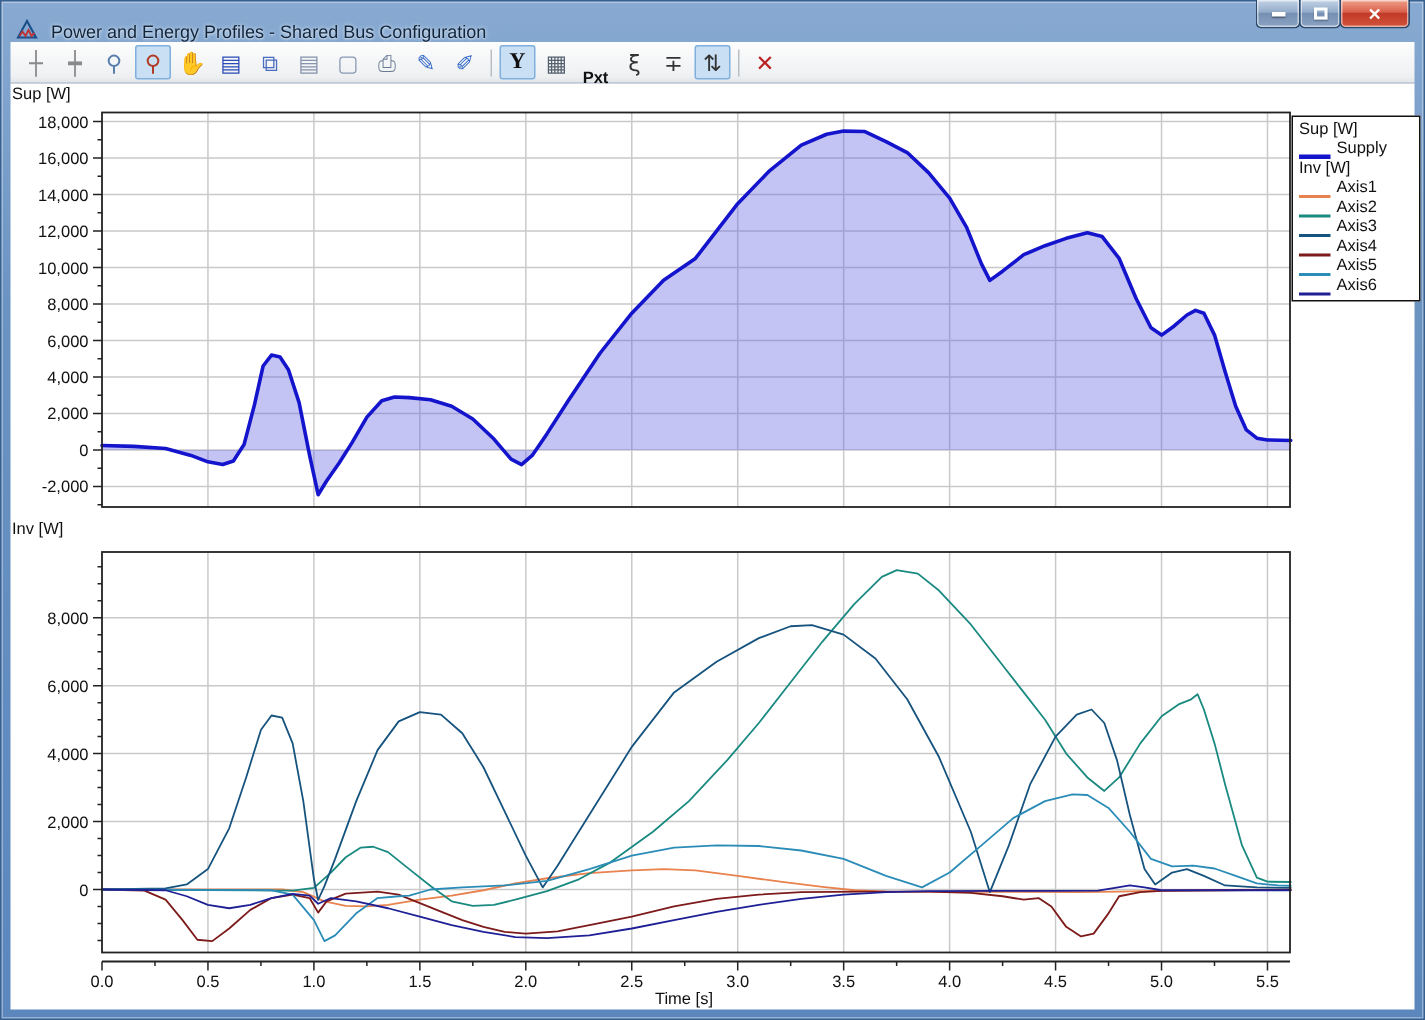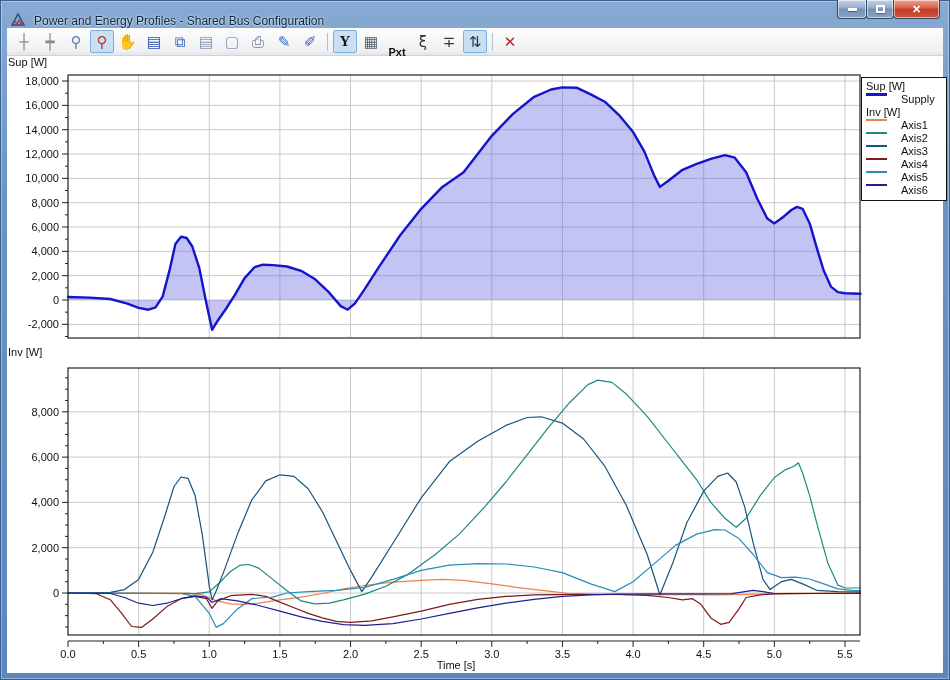--- a/index.html
+++ b/index.html
@@ -44,21 +44,21 @@
   .tbtn.small-text { font-size:11px; font-weight:bold; font-family:"Liberation Sans",sans-serif; }
   .tbtn.serif { font-family:"Liberation Serif", serif; font-weight:bold; font-size:15px; }
   .tsep { width:1px; height:18px; background:#b9bec5; margin:0 4px; }
   .content { position:absolute; left:7px; top:56px; width:936px; height:617px; background:#fff; }
   .chart-svg { position:absolute; left:0; top:0; }
   .legend {
     position:absolute; left:854px; top:21px; width:86px; border:1px solid #111; background:#fff;
     padding:2px 0 3px 4px; font-size:11px; color:#111; line-height:13px;
   }
   .legend .hdr { height:13px; }
-  .legend .entry { height:13px; display:flex; align-items:flex-start;gap:10px; }
+  .legend .entry { height:13px; display:flex; align-items:flex-end; }
   .legend .swatch { width:21px; margin-right:4px; flex:0 0 auto; }
   text { font-family:"Liberation Sans", sans-serif; }
 </style>
 </head>
 <body>
 
 <div class="window">
 
   <div class="titlebar">
     <svg class="app-icon" viewBox="0 0 17 16">

